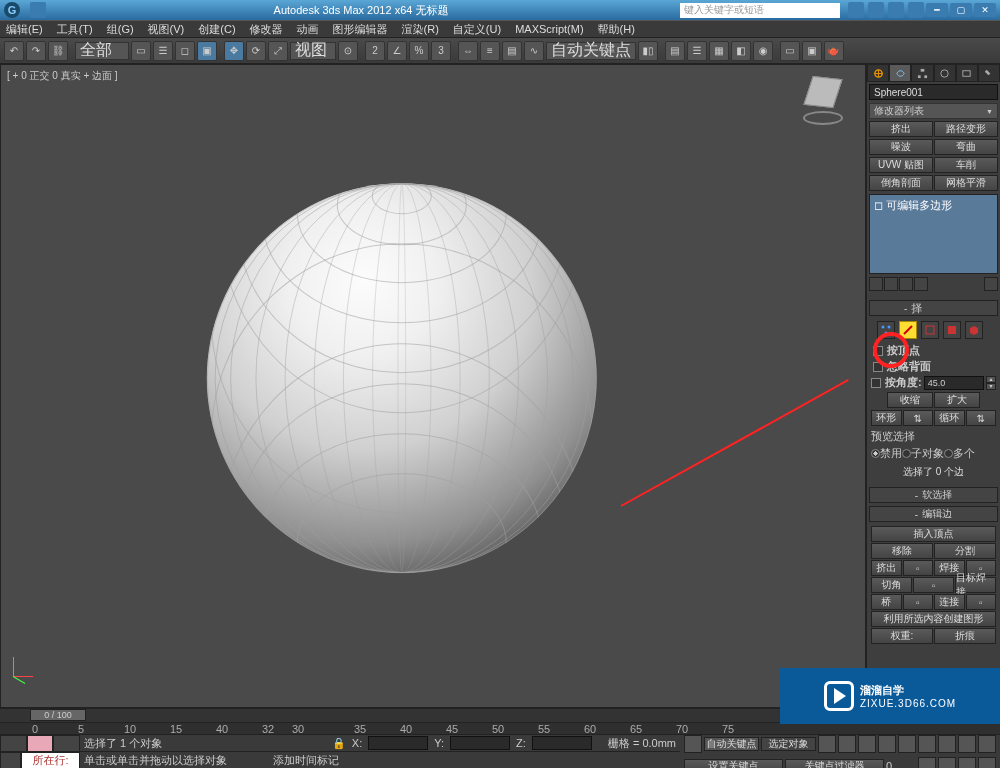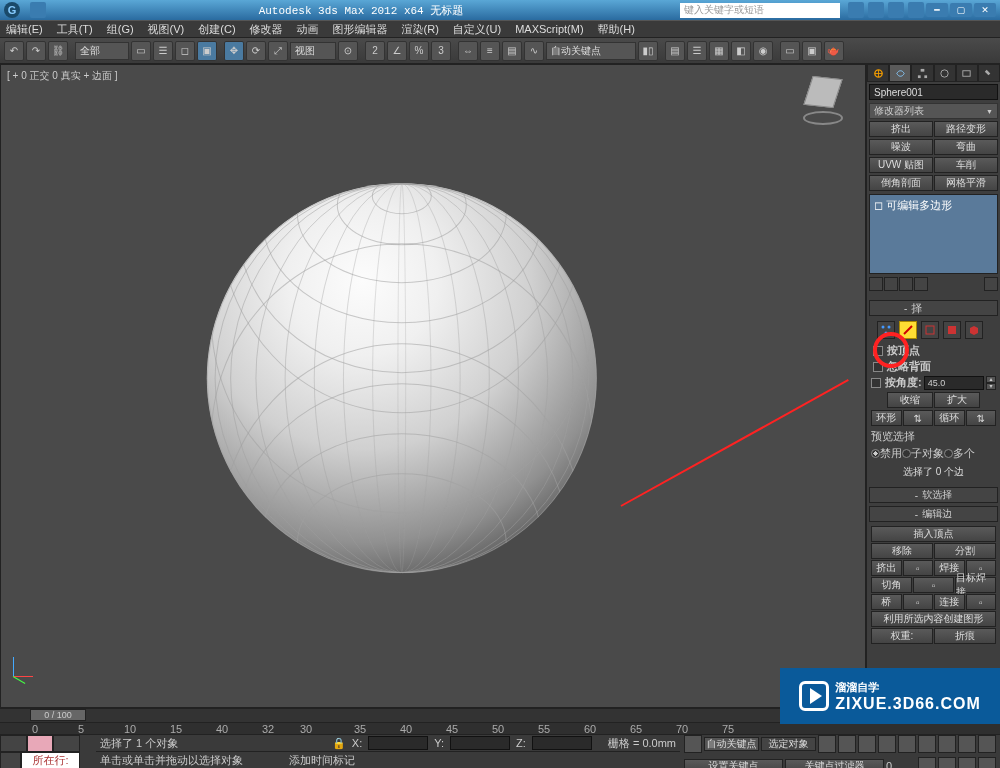--- a/index.html
+++ b/index.html
@@ -1,35 +1,35 @@
 <!DOCTYPE html>
 <html><head>
 <meta charset="utf-8">
 <style>
 * { margin:0; padding:0; box-sizing:border-box; font-family:"Microsoft YaHei",Arial,sans-serif; font-size:11px; user-select:none; }
 body { width:1000px; height:768px; background:#333; overflow:hidden; position:relative; color:#ccc; }
 
 
 .titlebar { height:20px; background:linear-gradient(#5aa7d6,#2a6ba0); display:flex; align-items:center; padding:0 4px; color:#fff; }
 .titlebar .logo { width:16px; height:16px; background:#1a4a6a; border-radius:50%; margin-right:8px; display:flex; align-items:center; justify-content:center; color:#8cf; font-weight:bold; }
-.titlebar .title { flex:1; text-align:center;font-family:Liberation Mono, monospace; }
+.titlebar .title { flex:1; text-align:center; }
 .titlebar .searchbox { width:160px; height:15px; background:#fff; color:#999; font-size:10px; padding:0 4px; margin:0 6px; }
 .titlebar .ticon { width:16px; height:16px; margin:0 2px; background:#3a7cb0; border-radius:2px; }
 .titlebar .winbtns { display:flex; gap:2px; }
 .titlebar .winbtn { width:22px; height:14px; background:#3a7cb0; border-radius:2px; display:flex; align-items:center; justify-content:center; color:#fff; font-size:9px; }
 
 
 .menubar { height:18px; background:#3a3a3a; display:flex; align-items:center; padding:0 6px; gap:14px; color:#ddd; border-bottom:1px solid #222; border-top:1px solid #555; }
 .menubar span { cursor:default; }
 
 
 .toolbar { height:26px; background:linear-gradient(#4a4a4a,#3a3a3a); border-bottom:1px solid #222; display:flex; align-items:center; padding:0 4px; gap:2px; }
 .toolbar .tbtn { width:20px; height:20px; background:#555; border:1px solid #333; border-radius:2px; display:flex; align-items:center; justify-content:center; font-size:10px; color:#ccc; }
 .toolbar .sep { width:3px; height:20px; }
-.toolbar .dropdown { height:18px; background:#555; border:1px solid #333; padding:0 4px; display:flex; align-items:center; font-size:10px; color:#ddd; }
+.toolbar .dropdown { height:18px; background:#555; border:1px solid #333; padding:0 4px; display:flex; align-items:center; font-size:16px; color:#ddd; }
 .toolbar .tbtn.active { background:#4a7aa0; }
 
 
 .main { position:absolute; top:64px; left:0; right:0; bottom:60px; display:flex; }
 .viewport { flex:1; background:#4a4a4a; position:relative; border:1px solid #222; }
 .vplabel { position:absolute; top:4px; left:6px; color:#ccc; font-size:10px; }
 .sphere-container { position:absolute; left:50%; top:50%; transform:translate(-58%,-52%); }
 .sphere { width:390px; height:390px; border-radius:50%; background:radial-gradient(circle at 40% 25%, #fcfcfc 0%, #f0f0f0 20%, #d0d0d0 45%, #909090 70%, #404040 90%, #202020 100%); position:relative; overflow:hidden; }
 .wire { position:absolute; border:1px solid rgba(160,160,160,0.55); border-radius:50%; }
 .viewcube { position:absolute; top:12px; right:20px; width:44px; height:44px; }
@@ -81,31 +81,31 @@
 .bottom { position:absolute; left:0; right:0; bottom:0; height:60px; background:#3a3a3a; border-top:1px solid #222; }
 .timeslider { height:14px; background:#333; position:relative; border-bottom:1px solid #222; }
 .timeslider .handle { position:absolute; left:30px; top:0; width:56px; height:12px; background:#666; border:1px solid #222; font-size:9px; text-align:center; }
 .timeruler { height:12px; background:#2f2f2f; position:relative; font-size:8px; color:#aaa; border-bottom:1px solid #222; }
 .timeruler span { position:absolute; top:0; }
 .status { height:34px; display:flex; }
 .status-left { width:80px; display:flex; flex-direction:column; }
 .status-left .srow { flex:1; display:flex; }
 .status-left .scell { flex:1; border:1px solid #222; background:#444; }
 .status-left .scell.pink { background:#e8a8b8; }
-.status-mid { flex:1; display:flex; flex-direction:column;margin-left:16px; }
+.status-mid { flex:1; display:flex; flex-direction:column; }
 .status-mid .line { flex:1; display:flex; align-items:center; padding:0 4px; gap:6px; font-size:10px; border-bottom:1px solid #222; }
 .status-mid .coord { width:60px; height:14px; background:#2a2a2a; border:1px solid #111; padding:0 3px; }
 .status-right { width:320px; display:flex; align-items:center; gap:2px; padding:0 4px; flex-wrap:wrap; }
 .status-right .rb { width:18px; height:18px; background:#555; border:1px solid #222; }
 
 
 .watermark { position:absolute; right:0; bottom:44px; width:220px; height:56px; background:#0a5a9a; display:flex; align-items:center; justify-content:center; gap:6px; color:#fff; font-size:20px; font-weight:bold; }
 .watermark .play { width:30px; height:30px; border:3px solid #fff; border-radius:6px; display:flex; align-items:center; justify-content:center; }
 .watermark .play::after { content:""; border-left:12px solid #fff; border-top:8px solid transparent; border-bottom:8px solid transparent; margin-left:3px; }
-.watermark .sub { font-size:16px; font-weight:bold; letter-spacing:1px; }
+.watermark .sub { font-size:10px; font-weight:normal; letter-spacing:1px; }
 
 </style>
 </head>
 <body>
 
 <div class="titlebar">
   <div class="logo">G</div>
   <span class="ticon"></span>
   <div class="title">Autodesk 3ds Max 2012  x64   无标题</div>
   <div class="searchbox">键入关键字或短语</div>
@@ -397,21 +397,21 @@
   <div class="timeslider">
     <div class="handle">0 / 100</div>
   </div>
   <div class="timeruler">
     <span style="left:32px">0</span>
     <span style="left:78px">5</span>
     <span style="left:124px">10</span>
     <span style="left:170px">15</span>
     <span style="left:216px">40</span>
     <span style="left:262px">32</span>
-    <span style="left:300px">30</span>
+    <span style="left:292px">30</span>
     <span style="left:354px">35</span>
     <span style="left:400px">40</span>
     <span style="left:446px">45</span>
     <span style="left:492px">50</span>
     <span style="left:538px">55</span>
     <span style="left:584px">60</span>
     <span style="left:630px">65</span>
     <span style="left:676px">70</span>
     <span style="left:722px">75</span>
   </div>

